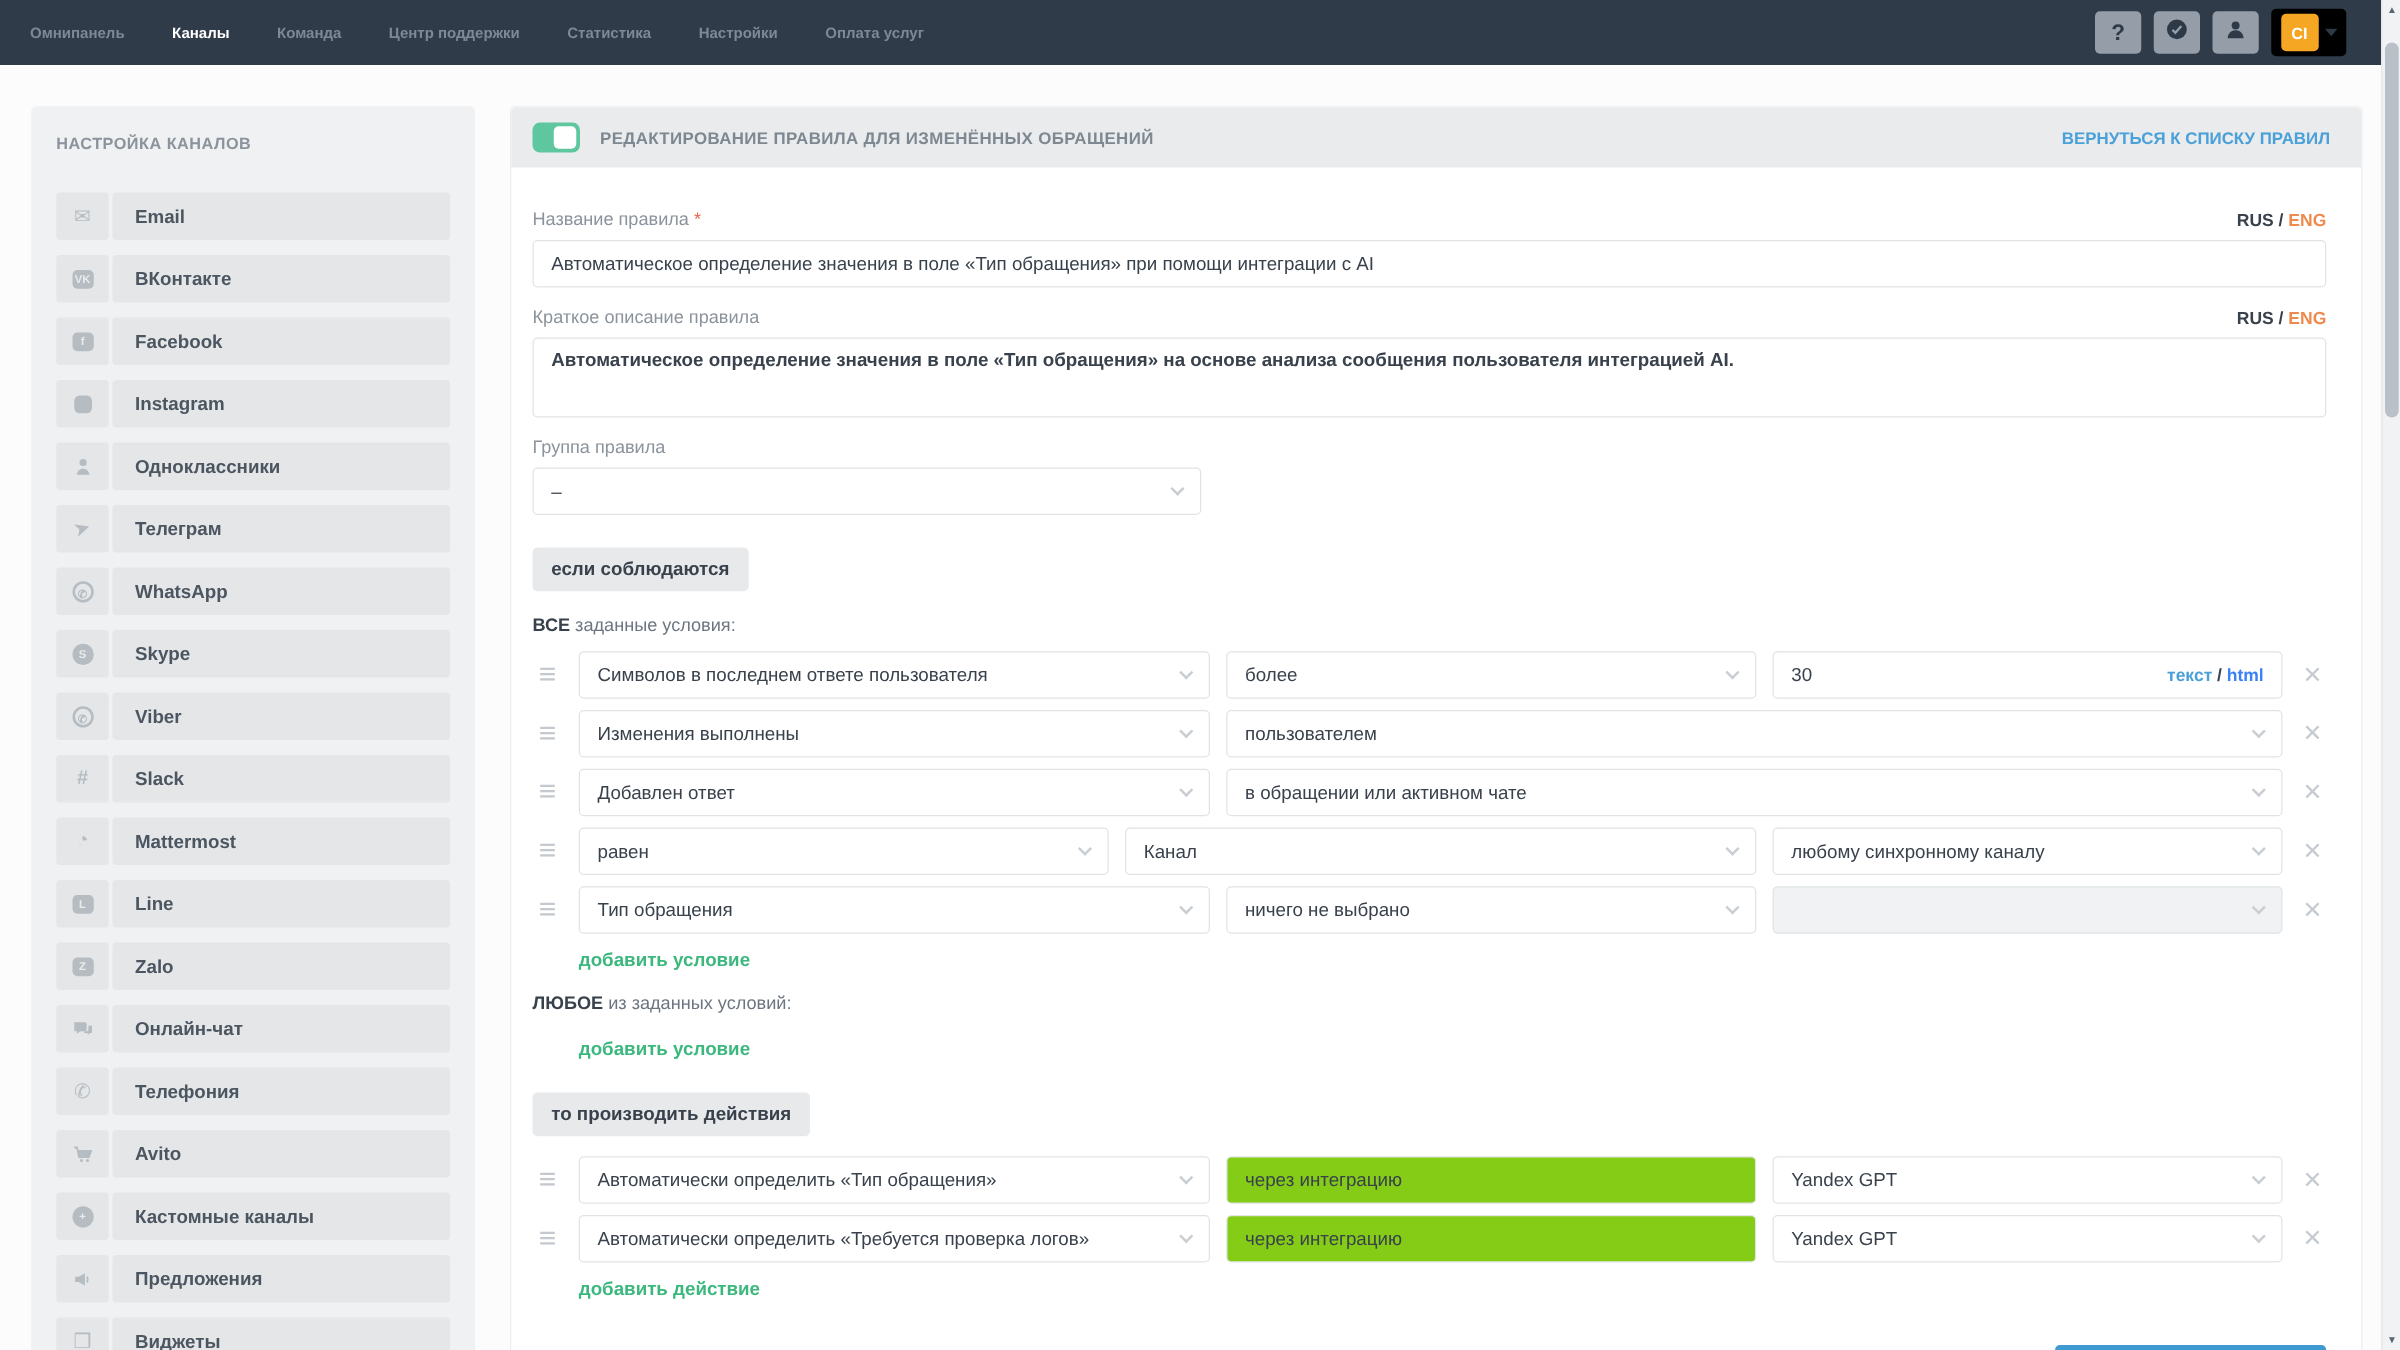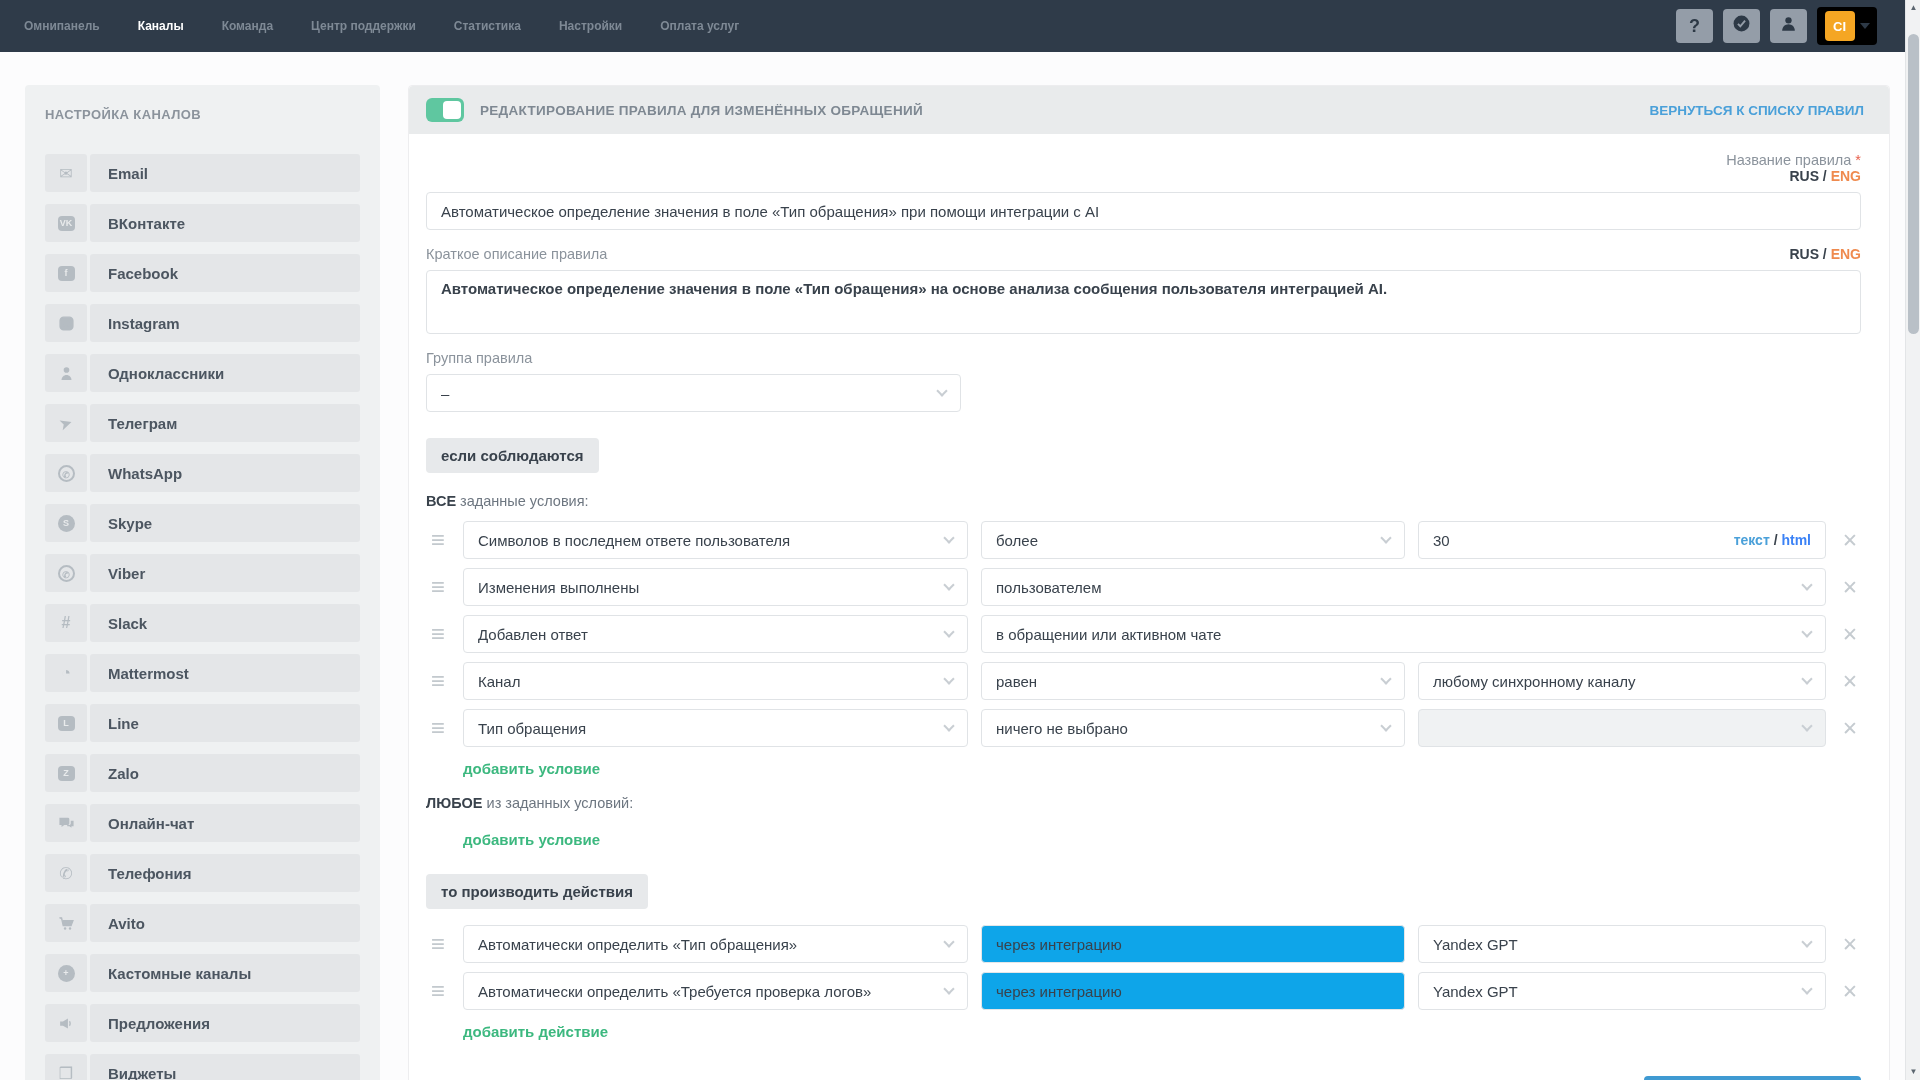--- a/index.html
+++ b/index.html
@@ -49,38 +49,38 @@
   
   .main { position:absolute; left:408px; top:85px; width:1482px; background:#ffffff; border:1px solid #ededef; border-radius:4px; }
   .main-header { height:48px; background:#e9ebec; border-radius:4px 4px 0 0; display:flex; align-items:center; padding:0 25px 0 17px; gap:16px; }
   .toggle { width:38px; height:24px; background:#5fc7a0; border-radius:6px; position:relative; cursor:pointer; flex:none; }
   .toggle .knob { position:absolute; right:3px; top:3px; width:18px; height:18px; background:#fff; border-radius:4px; }
   .mh-title { font-size:13.5px; color:#7e8892; font-weight:bold; letter-spacing:.3px; }
   .back-link { margin-left:auto; font-size:13.5px; font-weight:bold; color:#4aa0d9; text-decoration:none; cursor:pointer; }
 
   .main-body { padding:18px 28px 0 17px; }
   .label-row { display:flex; justify-content:space-between; align-items:flex-end; margin-top:16px; }
-  .label-row:first-child { margin-top:0;flex-direction:column; }
+  .label-row:first-child { margin-top:16px; }
   .f-label { font-size:14.5px; color:#8b939c; }
   .req-star { color:#e8604c; }
   .lang-switch { font-size:14px; font-weight:bold; }
   .lang-rus { color:#39424c; cursor:pointer; }
   .lang-sep { color:#39424c; }
   .lang-eng { color:#ef8a4e; cursor:pointer; }
 
   .text-box { margin-top:8px; width:100%; border:1px solid #e0e3e6; border-radius:4px; background:#fff;
               font-size:15px; color:#39424c; padding:0 14px; display:flex; align-items:center; height:38px; cursor:text; }
   .area-box { height:64px; align-items:flex-start; padding-top:9px;font-weight:bold; }
 
   .sel { border:1px solid #e0e3e6; border-radius:4px; background:#fff; height:38px; padding:0 14px;
          font-size:15px; color:#39424c; display:flex; align-items:center; cursor:pointer; }
   .sel .chev { margin-left:auto; width:8px; height:8px; border-right:2px solid #c9ced3; border-bottom:2px solid #c9ced3;
                transform:rotate(45deg); margin-top:-4px; flex:none; }
   .sel.disabled { background:#f0f2f3; }
-  .static-f { border:1px solid #e4e6e8; border-radius:4px; background:#0ea5e9; height:38px; padding:0 14px;
+  .static-f { border:1px solid #e4e6e8; border-radius:4px; background:#84cc16; height:38px; padding:0 14px;
               font-size:15px; color:#39424c; display:flex; align-items:center; }
   .group-sel { width:535px; margin-top:8px; }
 
   .badge { display:inline-block; background:#e7e9eb; border-radius:4px; padding:9px 15px; font-weight:bold;
            font-size:15px; color:#39424c; }
   .if-badge { margin-top:26px; }
   .then-badge { margin-top:14px; }
   .cond-label { font-size:14.5px; color:#6d7680; margin-top:20px; margin-bottom:12px; }
   .cond-label b { color:#39424c; }
 
@@ -352,26 +352,26 @@
           </div>
         <div class="sel fwide">
             <span>в обращении или активном чате</span>
             <span class="chev"></span>
           </div>
         <span class="x-btn">✕</span>
       </div>
 
       <div class="crow">
         <span class="handle">≡</span>
-        <div class="sel fc1">
-            <span>Канал</span>
-            <span class="chev"></span>
-          </div>
         <div class="sel fc2">
             <span>равен</span>
+            <span class="chev"></span>
+          </div>
+        <div class="sel fc1">
+            <span>Канал</span>
             <span class="chev"></span>
           </div>
         <div class="sel fc3">
             <span>любому синхронному каналу</span>
             <span class="chev"></span>
           </div>
         <span class="x-btn">✕</span>
       </div>
 
       <div class="crow">

